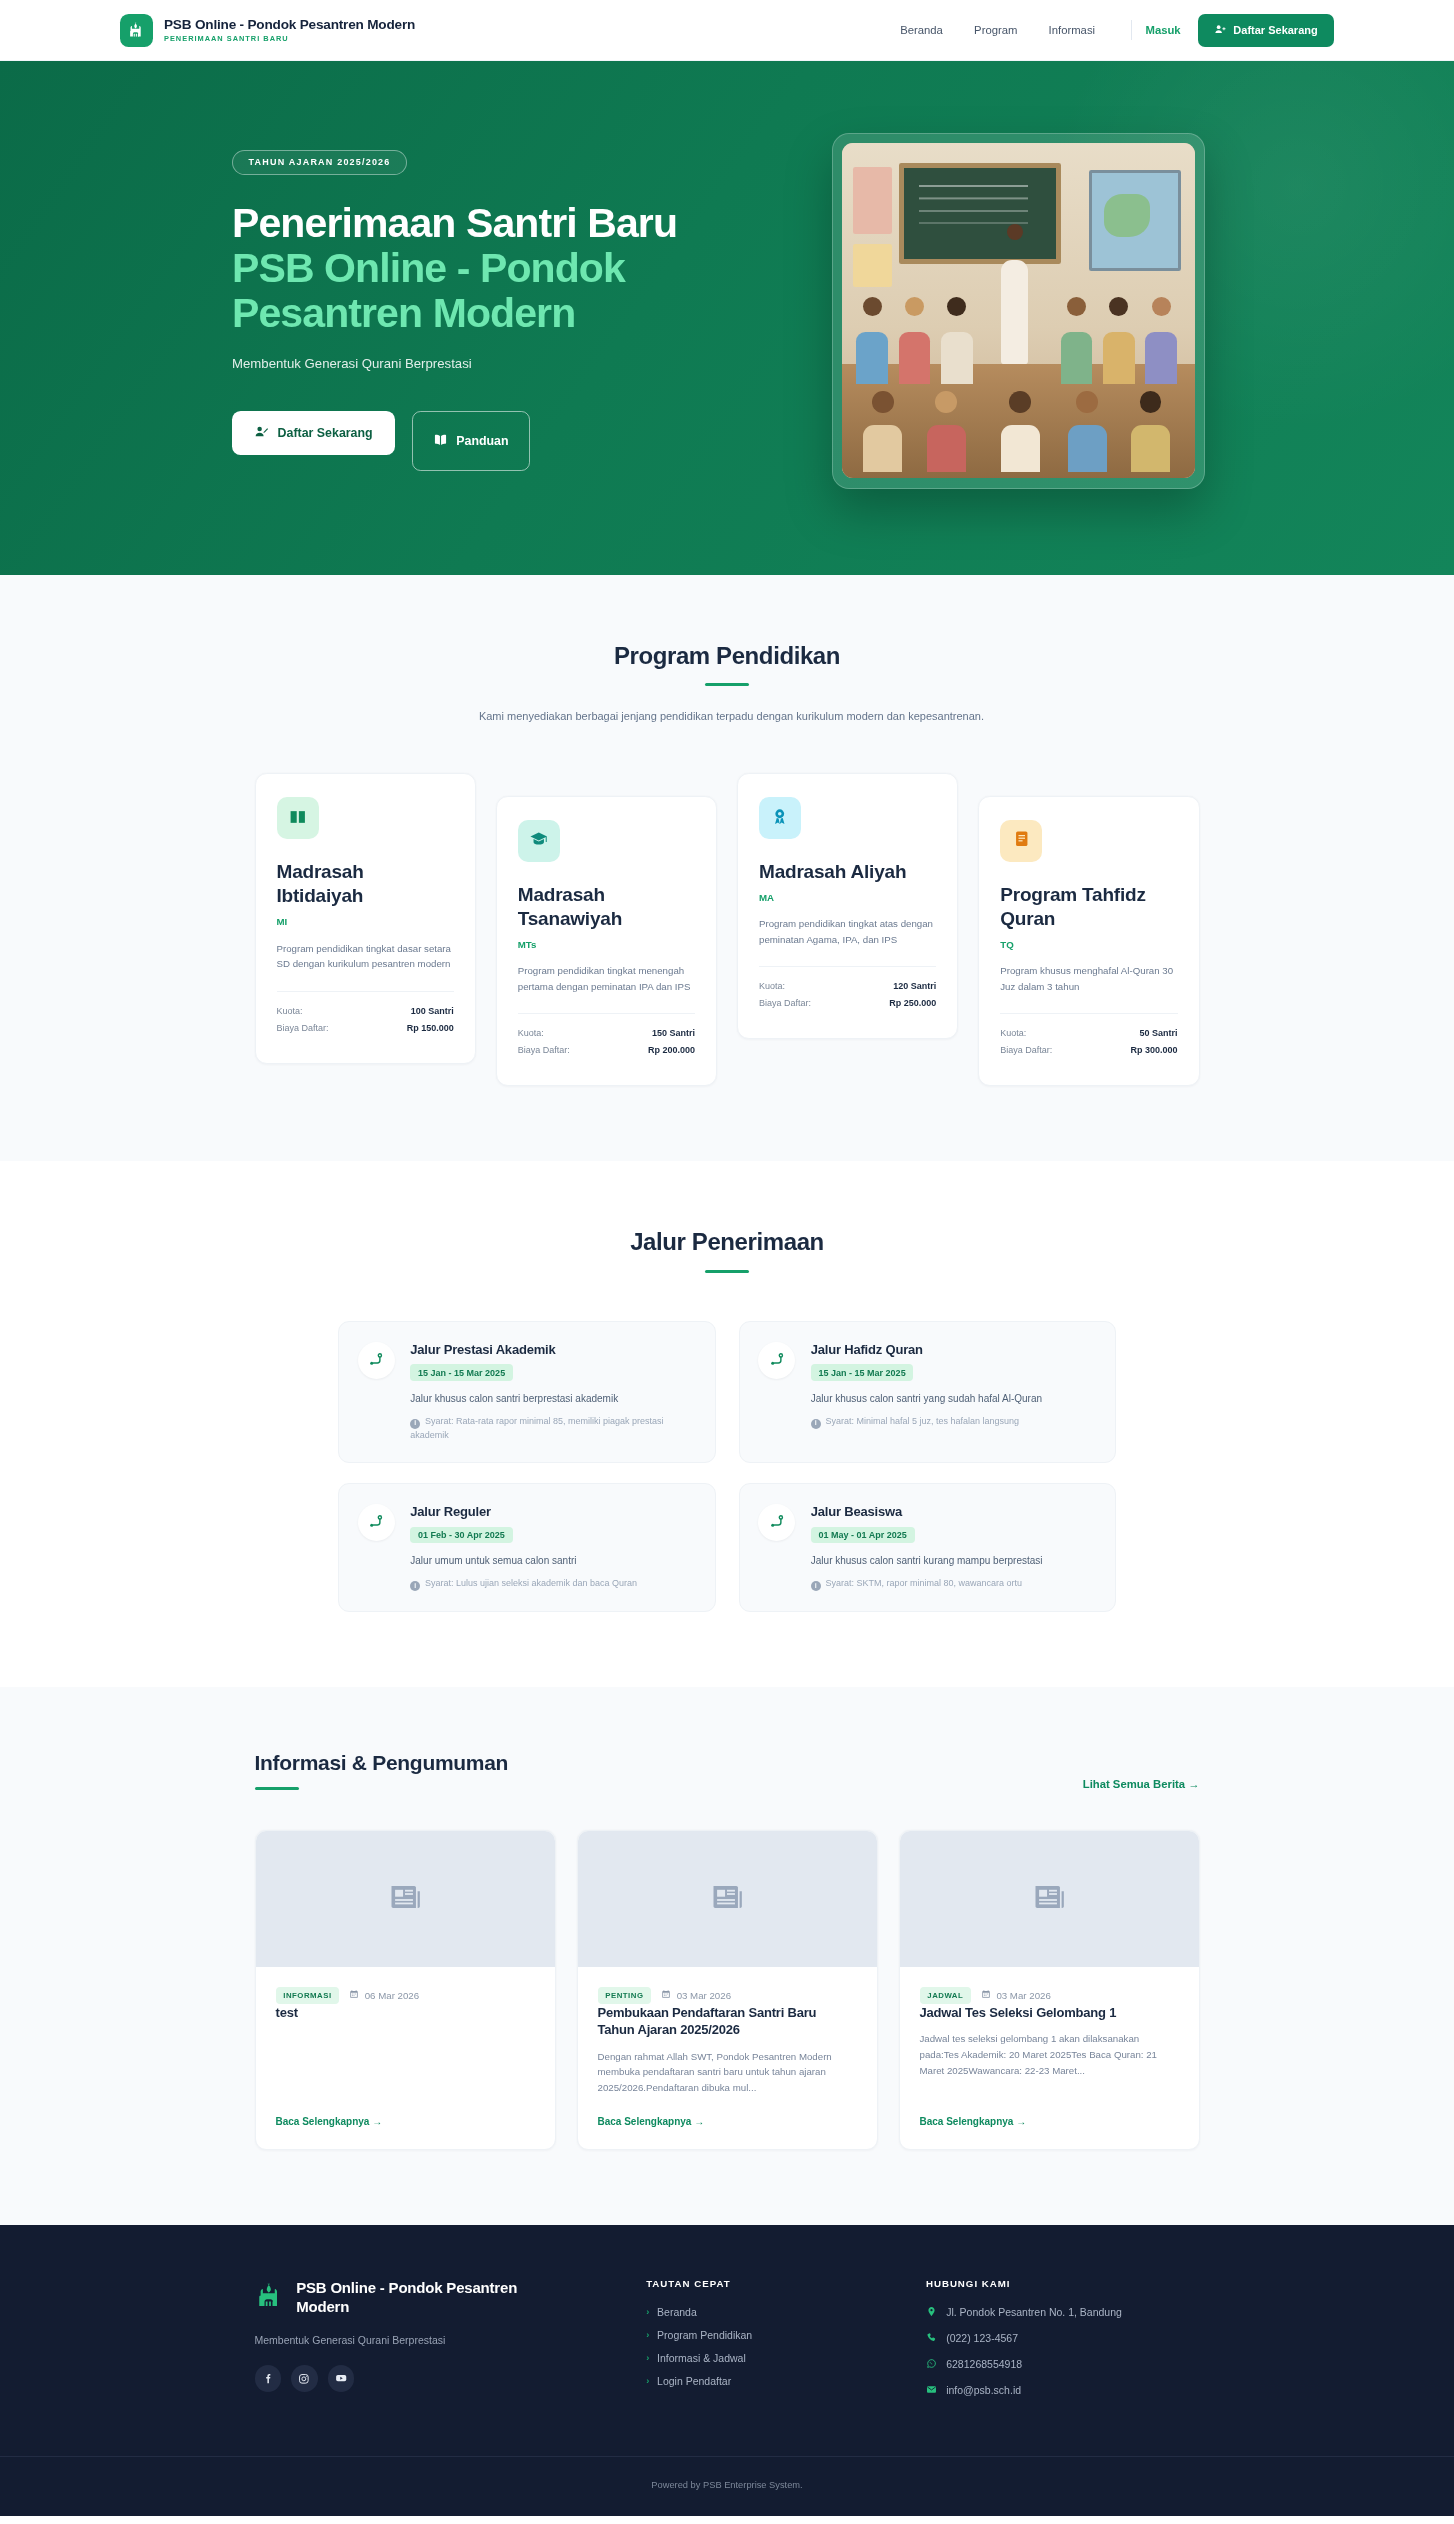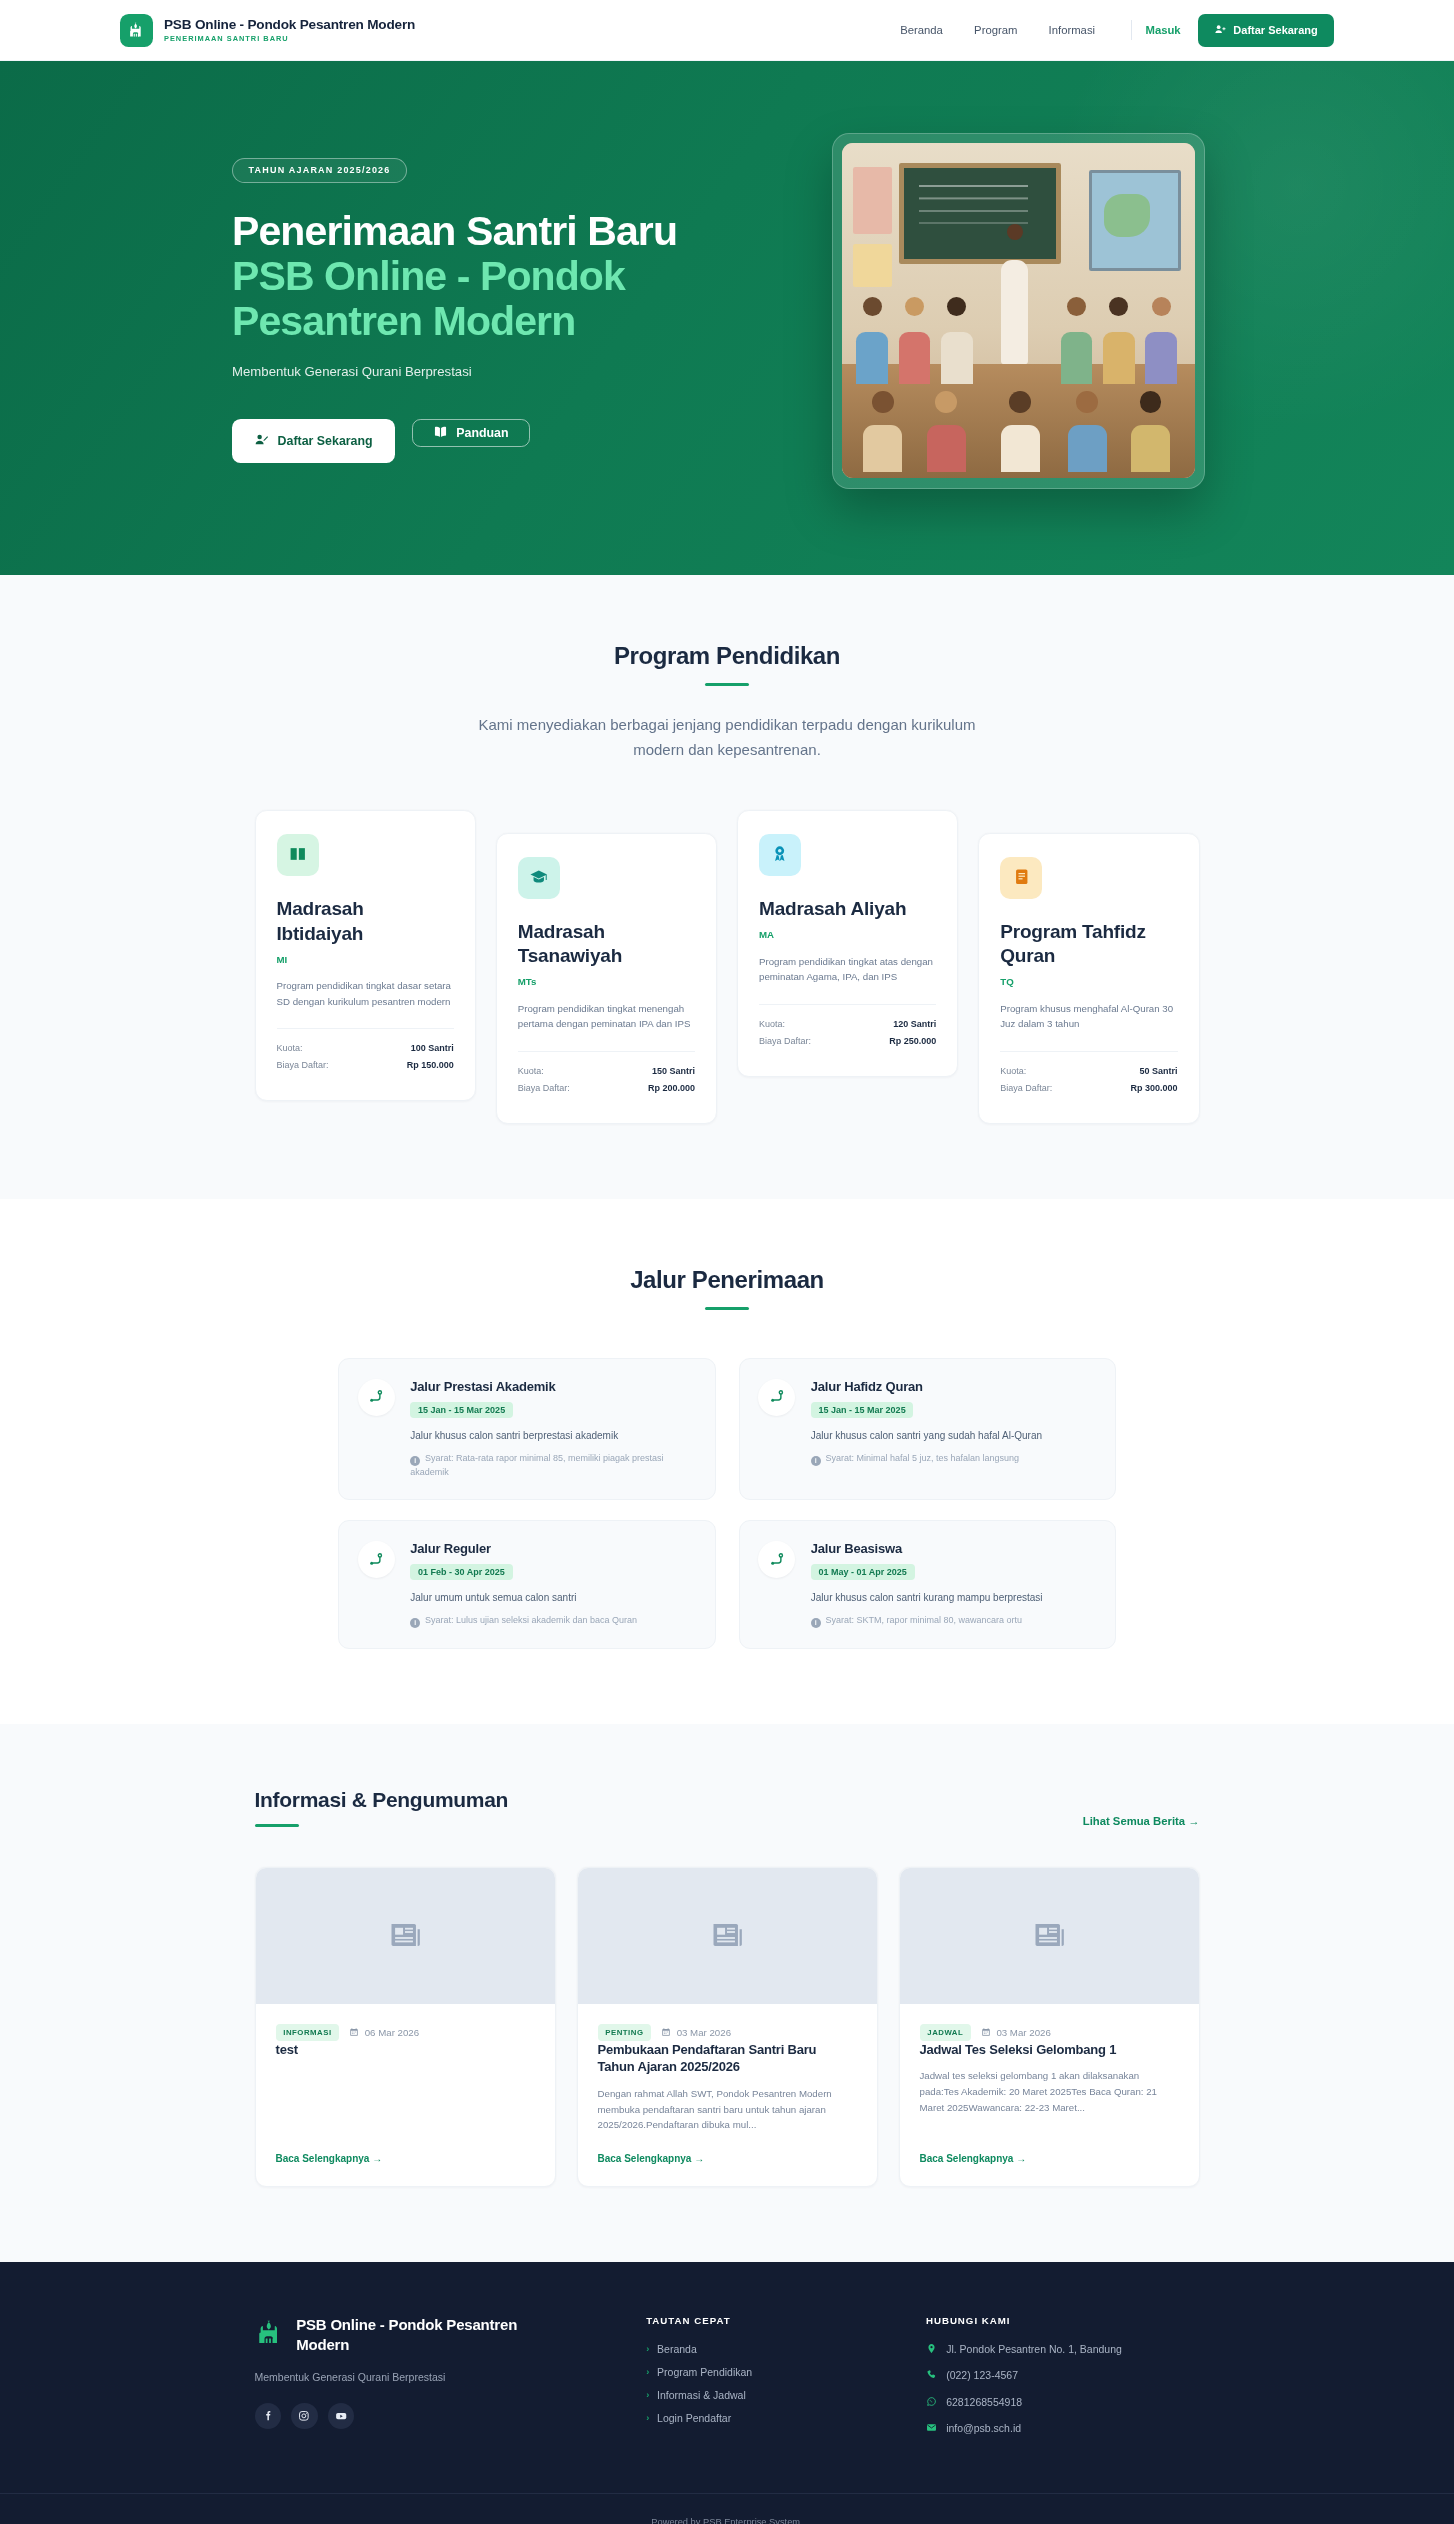--- a/index.html
+++ b/index.html
@@ -90,21 +90,21 @@
     margin-top: 20px; font-size: 13.2px; color: rgba(255,255,255,0.88); font-weight: 400;
   }
   .hero-actions { margin-top: 40px; display: flex; gap: 17px; }
   .btn-hero-primary {
     background: #ffffff; color: #0c5f42; border: none; border-radius: 8.6px;
     height: 44px; padding: 0 22px; font-size: 12.4px; font-weight: 700;
     display: flex; align-items: center; gap: 8.6px; cursor: pointer; font-family: inherit;
   }
   .btn-hero-outline {
     background: transparent; color: #ffffff; border: 1.2px solid rgba(255,255,255,0.55);
-    border-radius: 8.6px; height: 28px; padding: 0 20px; font-size: 12.4px; font-weight: 700;
+    border-radius: 8.6px; height: 60px; padding: 0 20px; font-size: 12.4px; font-weight: 700;
     display: flex; align-items: center; gap: 8.6px; cursor: pointer; font-family: inherit;
   }
   .hero-right { width: 373px; }
   .hero-photo-frame {
     background: rgba(255,255,255,0.13);
     border: 0.8px solid rgba(255,255,255,0.22);
     border-radius: 17px; padding: 9.3px;
     box-shadow: 0 22px 47px rgba(0,0,0,0.25);
   }
   .hero-photo {
@@ -141,22 +141,22 @@
   .lk4{left:64%} .lk4 .h{background:#9c6b41} .lk4 .b{background:#6d9fc4}
   .lk5{left:82%} .lk5 .h{background:#3d2a1b} .lk5 .b{background:#d2b76d}
 
   
   .section-light { background: #f8fafc; padding: 67px 0 75px 0; }
   .section-white { background: #ffffff; padding: 67px 0 75px 0; }
   .sec-head { text-align: center; }
   .sec-title { font-size: 24px; font-weight: 800; color: #1b2a41; letter-spacing: -0.4px; }
   .sec-underline { width: 44px; height: 3.1px; background: #16a06a; border-radius: 2.3px; margin: 13.2px auto 0; }
   .sec-desc {
-    margin: 27px auto 0; max-width: 514px; text-align: center;
-    font-size: 15px; color: #64748b; line-height: 1.65;
+    margin: 21px auto 0; max-width: 514px; text-align: right;
+    font-size: 11px; color: #64748b; line-height: 1.65;
   }
 
   
   .program-grid {
     width: 945px; margin: 48px auto 0; display: grid;
     grid-template-columns: repeat(4, 1fr); gap: 20px; align-items: start;
   }
   .pcard {
     background: #ffffff; border: 0.8px solid #eef2f6; border-radius: 11.7px;
     padding: 23px 21px 23px 21px; box-shadow: 0 0.8px 2.3px rgba(15,23,42,0.04);

